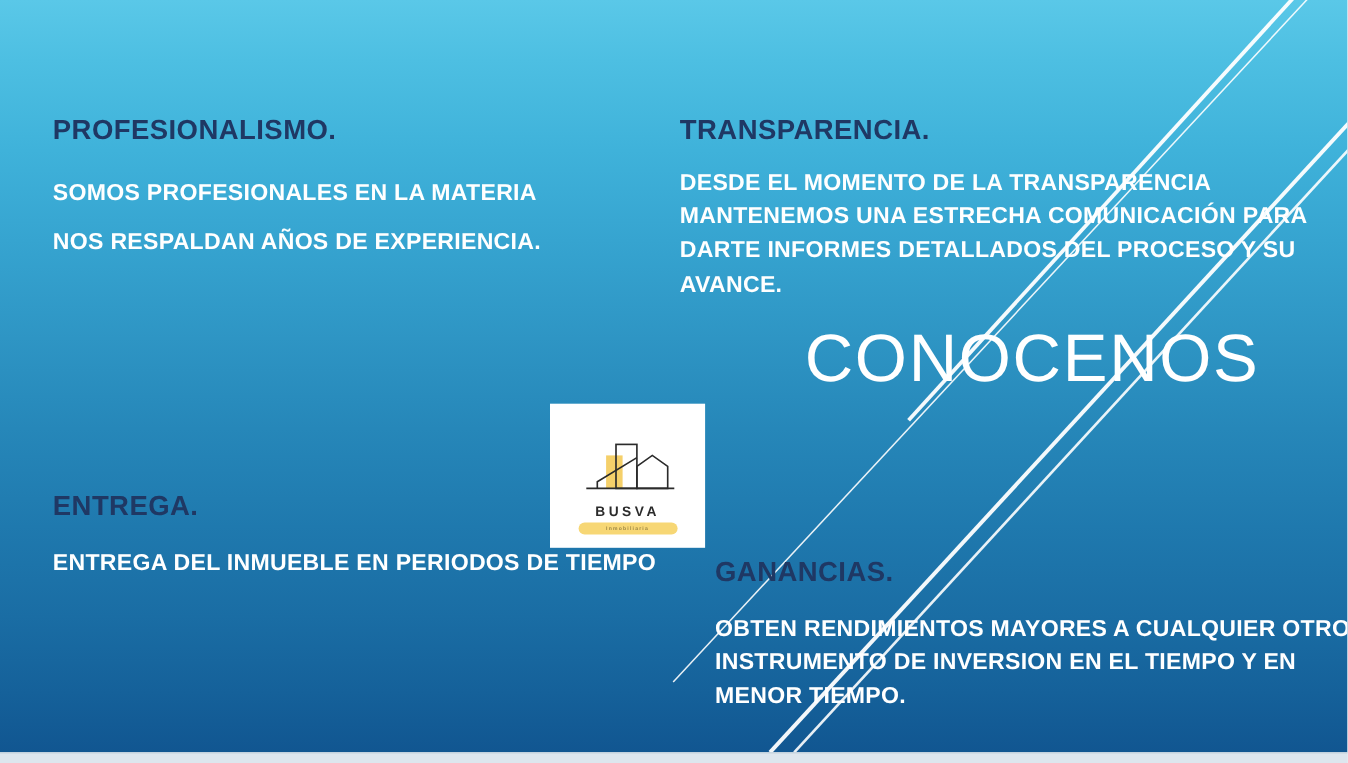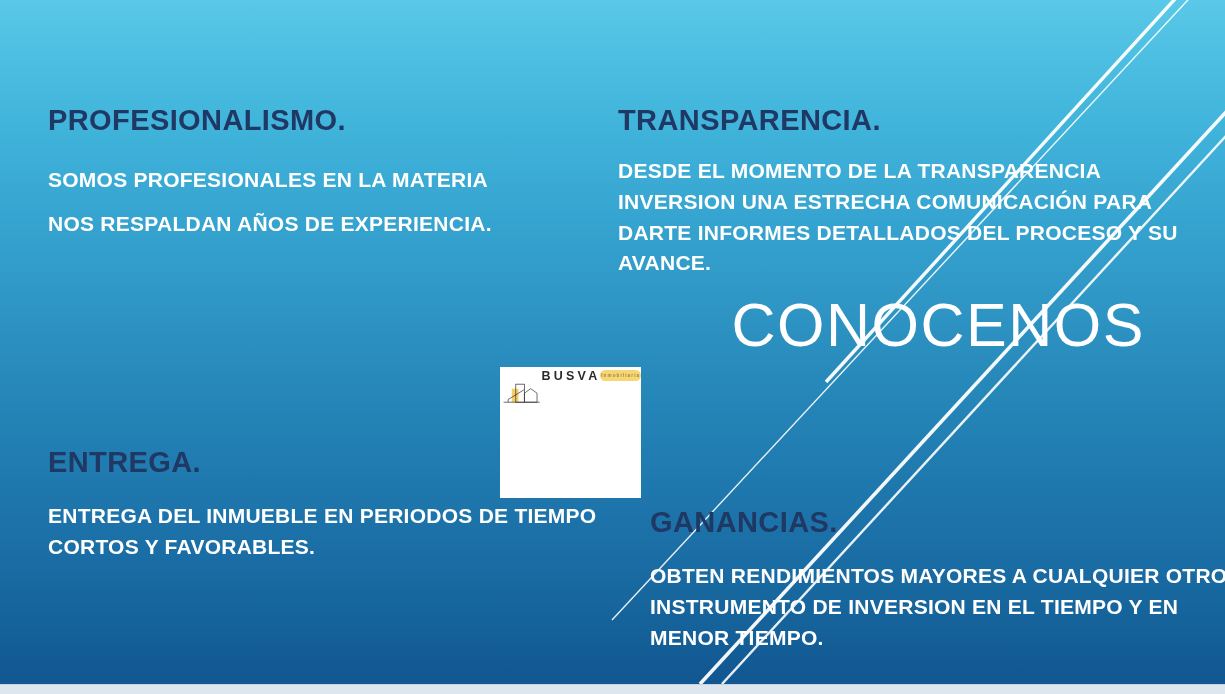--- a/index.html
+++ b/index.html
@@ -42,21 +42,21 @@
 
   
   #deco { position:absolute; left:0; top:0; width:1225px; height:684px;
           pointer-events:none; }
 
   
   .block { position:absolute; }
 
   .heading {
     color:#1f3864;
-    font-size:29px;
+    font-size:25px;
     font-weight:bold;
     letter-spacing:0.4px;
     white-space:nowrap;
     line-height:1.1;
   }
 
   .body-line {
     color:#ffffff;
     font-size:21px;
     font-weight:bold;
@@ -91,21 +91,22 @@
     line-height:1;
   }
 
   
   #logo-card {
     position:absolute;
     left:500px; top:367px;
     width:141px; height:131px;
     background:#ffffff;
     display:flex;
-    flex-direction:row;
+    flex-direction:column;
+    align-items:center;
     justify-content:flex-end;
     padding-bottom:12px;
   }
   #logo-mark { width:92px; height:56px; display:block; }
   #logo-wordmark {
     color:#2b2b2b;
     font-size:12.5px;
     font-weight:bold;
     letter-spacing:3.2px;
     margin-top:2px;
@@ -141,21 +142,21 @@
 
   <div class="block" id="block-profesionalismo">
     <div class="heading">PROFESIONALISMO.</div>
     <div class="body-line">SOMOS PROFESIONALES EN LA MATERIA</div>
     <div class="body-line">NOS RESPALDAN AÑOS DE EXPERIENCIA.</div>
   </div>
 
   <div class="block" id="block-transparencia">
     <div class="heading">TRANSPARENCIA.</div>
     <div class="body-line">DESDE EL MOMENTO DE LA TRANSPARENCIA</div>
-    <div class="body-line">INVERSION UNA ESTRECHA COMUNICACIÓN PARA</div>
+    <div class="body-line">MANTENEMOS UNA ESTRECHA COMUNICACIÓN PARA</div>
     <div class="body-line">DARTE INFORMES DETALLADOS DEL PROCESO Y SU</div>
     <div class="body-line">AVANCE.</div>
   </div>
 
   <div id="slide-title">CONOCENOS</div>
 
   <div id="logo-card">
     <svg id="logo-mark" viewBox="0 0 92 56">
       <rect x="26" y="14" width="15" height="30" fill="#f5d06a"></rect>
       <rect x="35" y="4" width="19" height="40" fill="none" stroke="#2b2b2b" stroke-width="1.5"></rect>
@@ -165,21 +166,20 @@
     </svg>
     <div id="logo-wordmark">BUSVA</div>
     <div id="logo-tagline-bar">
       <span id="logo-tagline">Inmobiliaria</span>
     </div>
   </div>
 
   <div class="block" id="block-entrega">
     <div class="heading">ENTREGA.</div>
     <div class="body-line">ENTREGA DEL INMUEBLE EN PERIODOS DE TIEMPO</div>
-    <div class="body-line">CORTOS Y FAVORABLES.</div>
   </div>
 
   <div class="block" id="block-ganancias">
     <div class="heading">GANANCIAS.</div>
     <div class="body-line">OBTEN RENDIMIENTOS MAYORES A CUALQUIER OTRO</div>
     <div class="body-line">INSTRUMENTO DE INVERSION EN EL TIEMPO Y EN</div>
     <div class="body-line">MENOR TIEMPO.</div>
   </div>
 
 </div>

